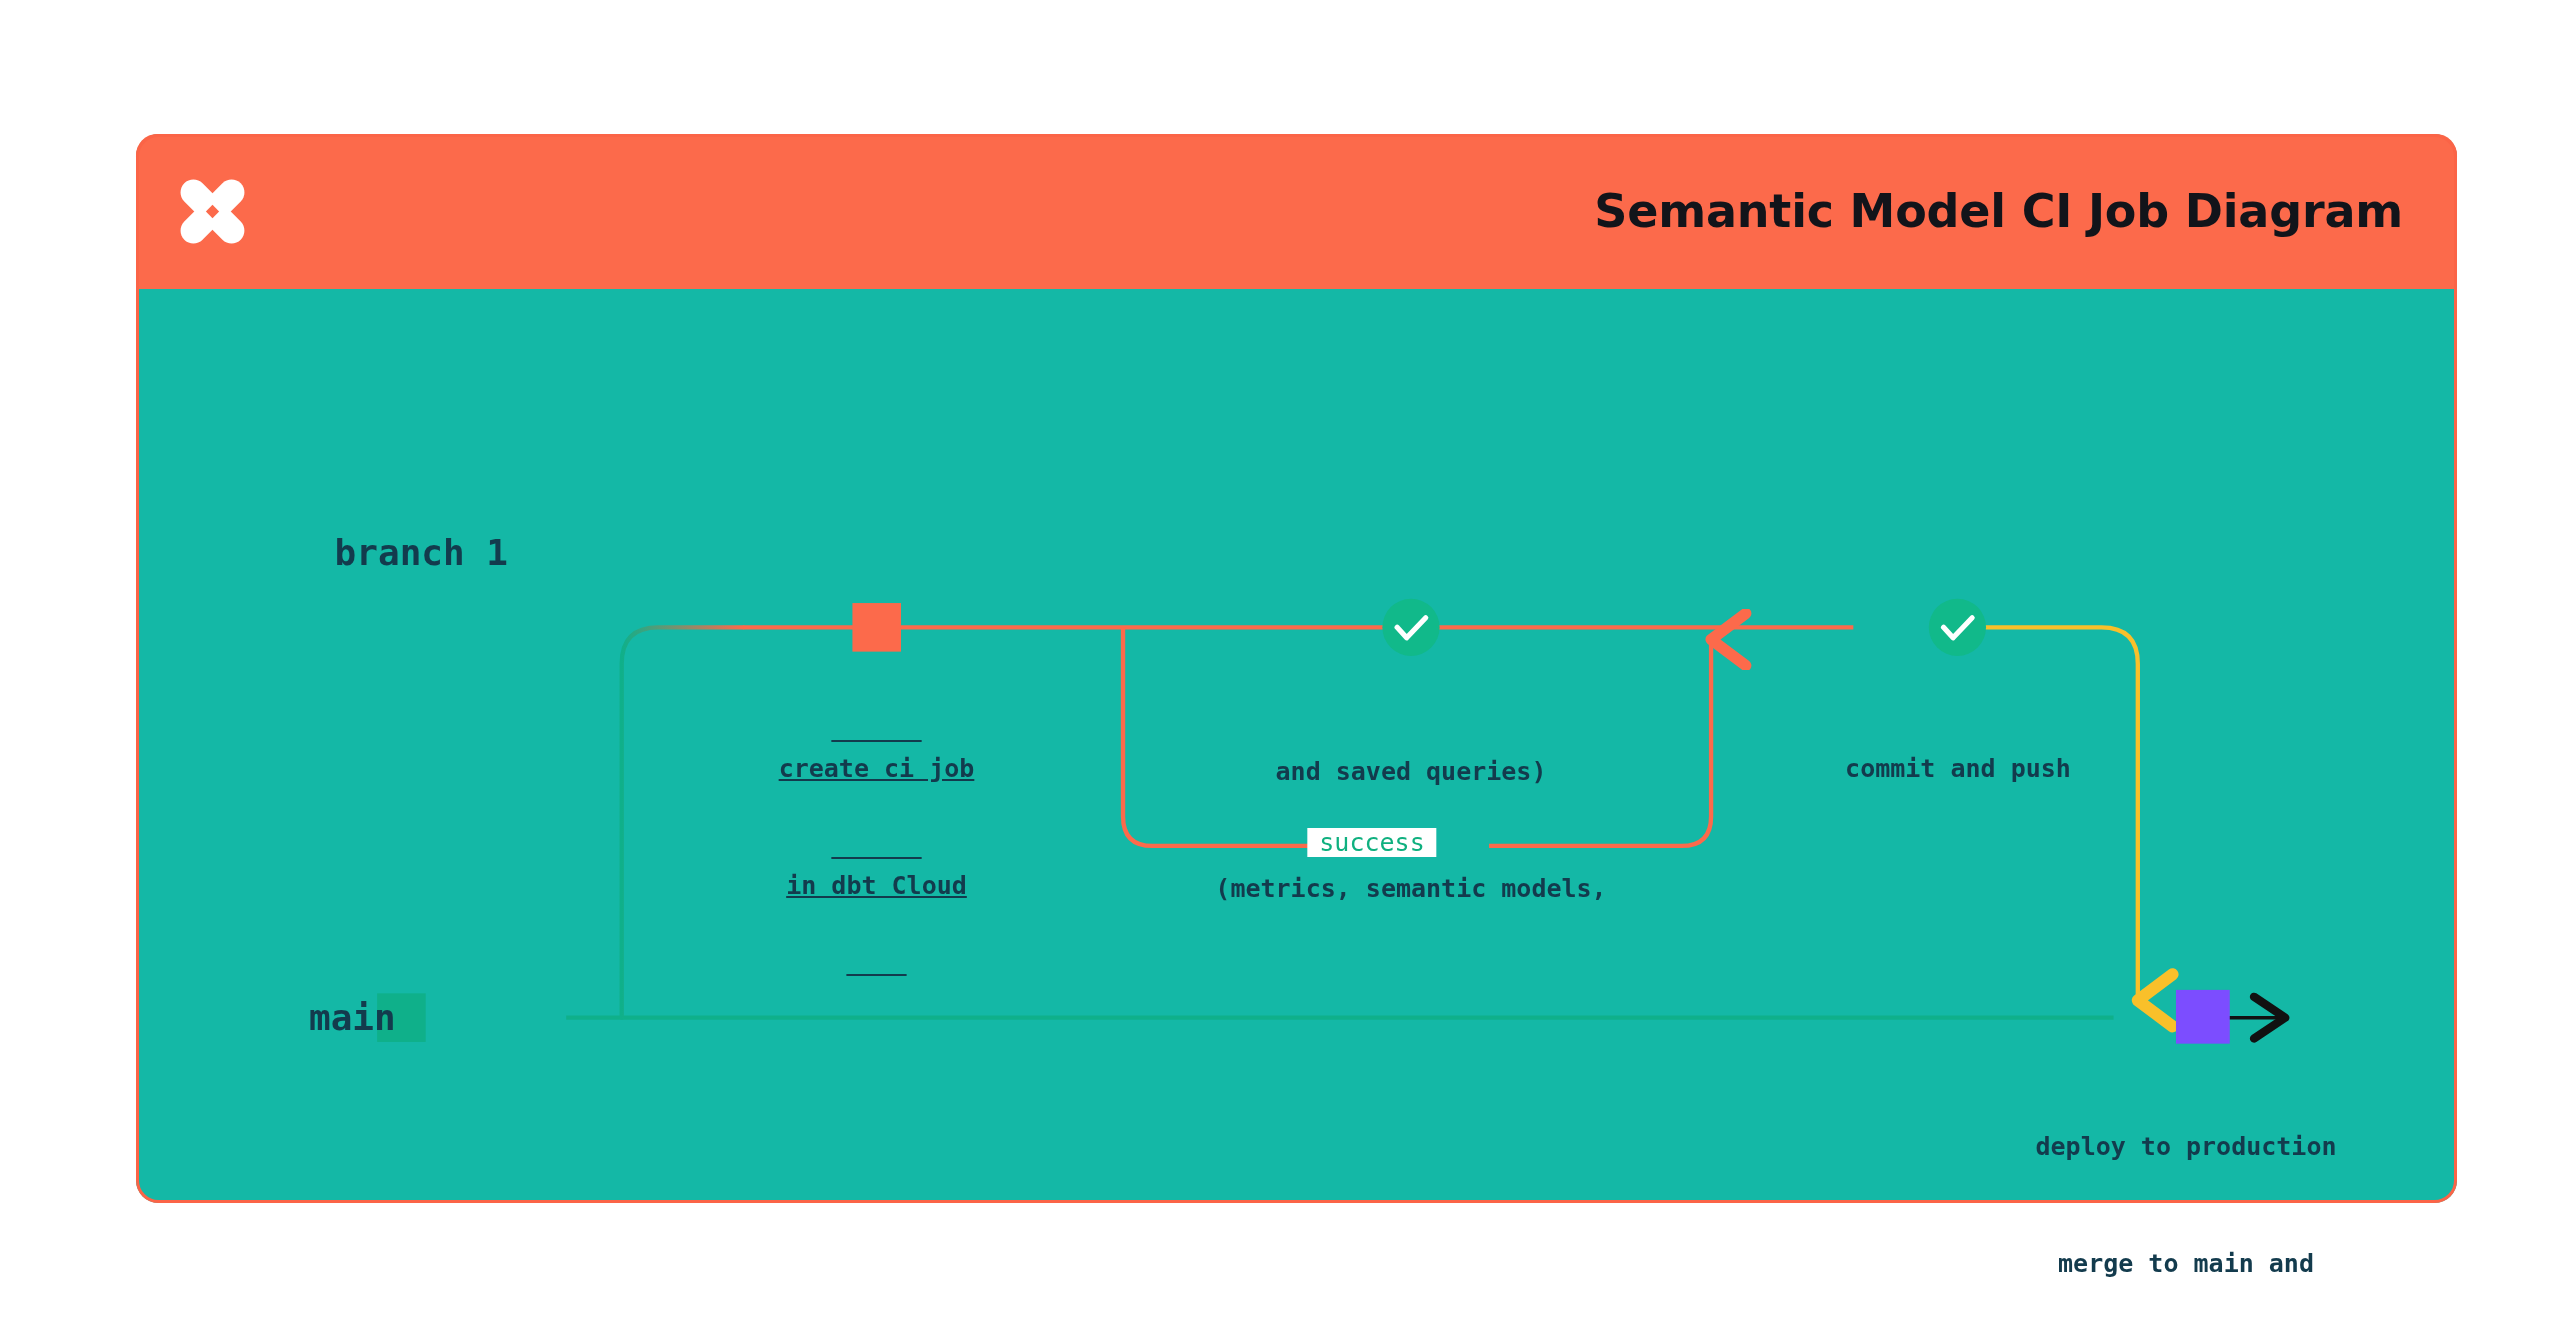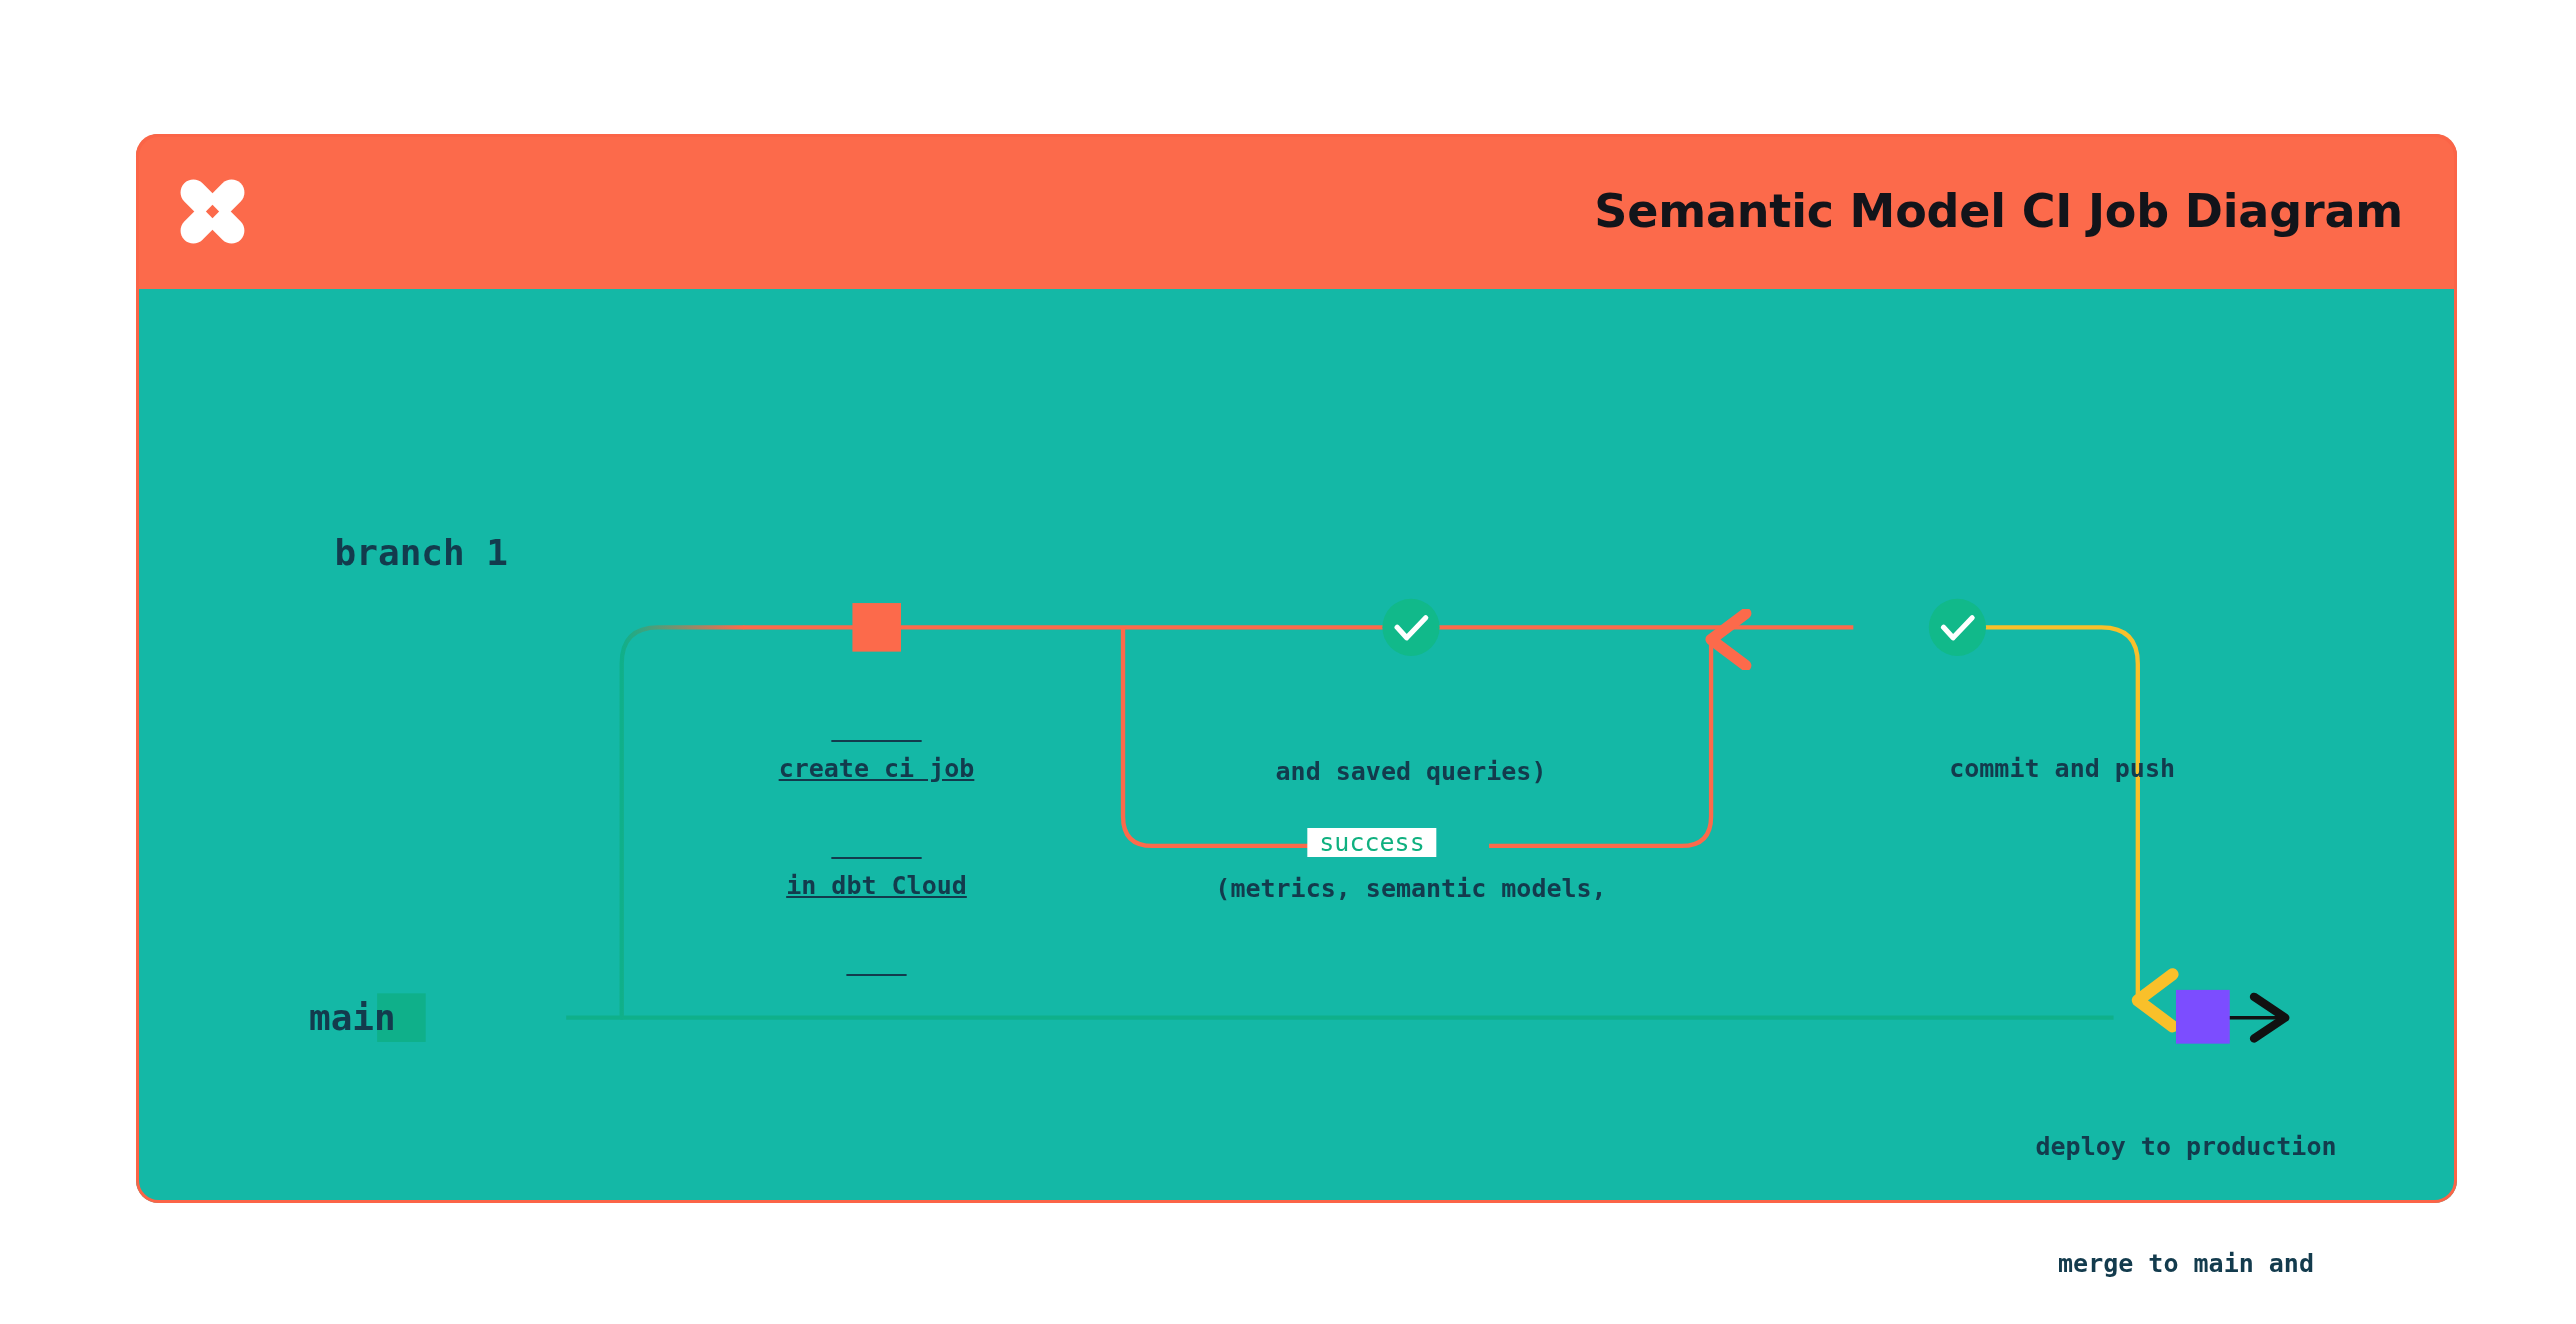--- a/index.html
+++ b/index.html
@@ -208,21 +208,21 @@
     <div class="node-label" style="left:567px; top:382px; width:347px;text-decoration:underline;">
       <div>create ci job</div>
       <div>in dbt Cloud</div>
     </div>
 
     <div class="node-label" style="left:876px; top:385px; width:798px;">
       <div>and saved queries)</div>
       <div>(metrics, semantic models,</div>
     </div>
 
-    <div class="node-label" style="left:1605px; top:382px; width:434px;text-align:right;">
+    <div class="node-label" style="left:1605px; top:382px; width:434px;">
       <div>commit and push</div>
     </div>
 
     <div class="node-label" style="left:1703px; top:760px; width:694px;">
       <div>deploy to production</div>
       <div>merge to main and</div>
     </div>
 
     <div class="loop-label" style="left:1236px; top:539px; transform:translateX(-50%);">success</div>
 

